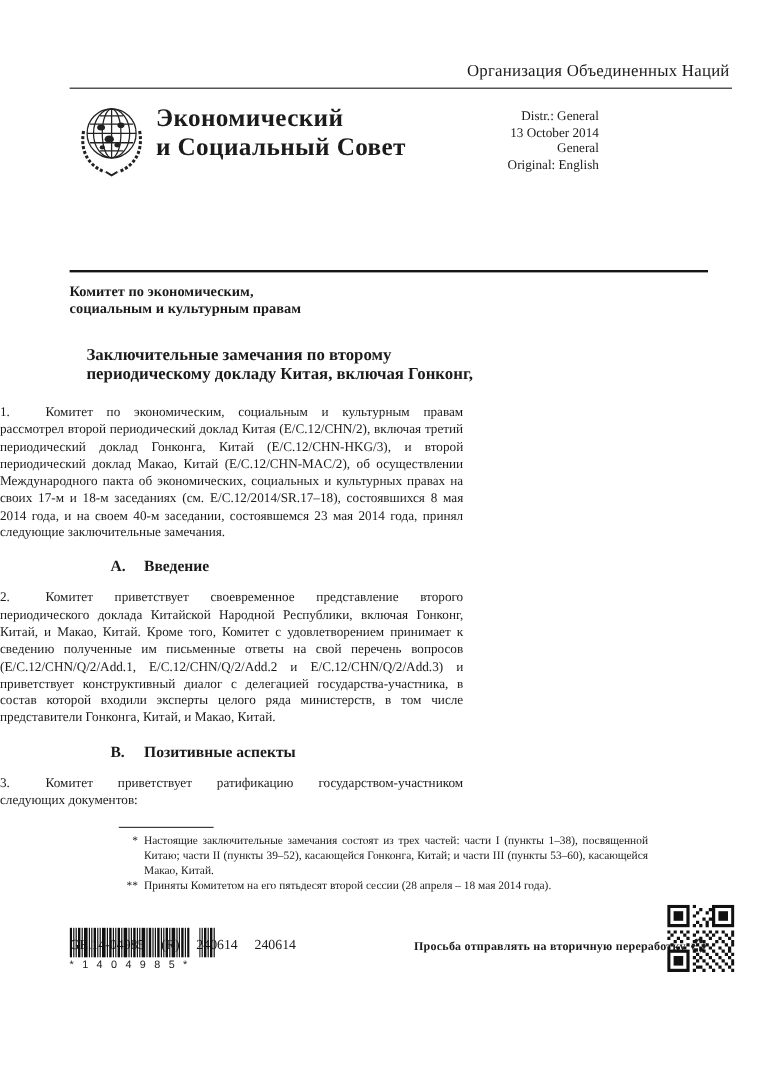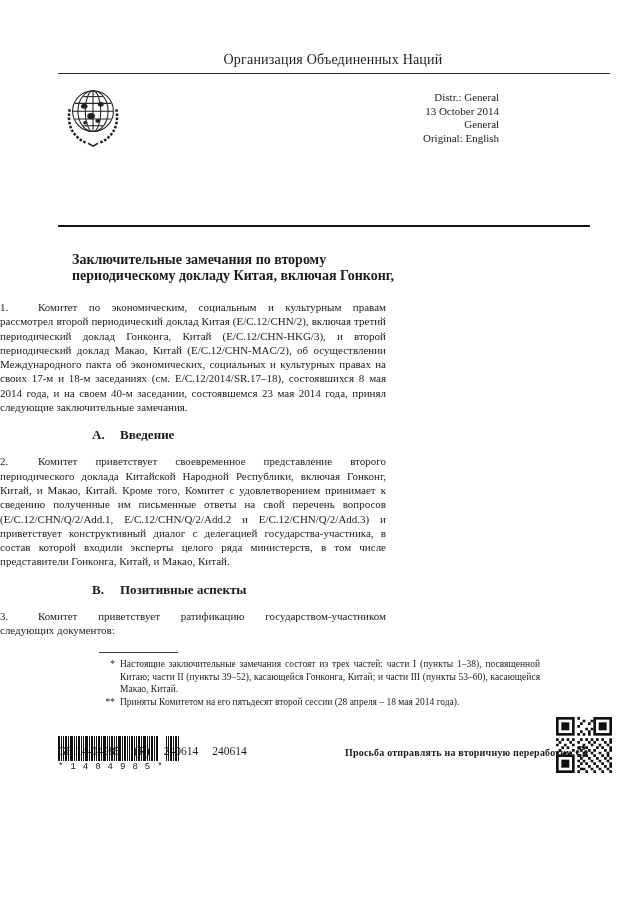--- a/index.html
+++ b/index.html
@@ -6,21 +6,21 @@
   html,body { background:#ffffff; }
   body {
     width:640px; height:905px; overflow:hidden; position:relative;
     font-family:"Liberation Serif","DejaVu Serif",serif;
     color:#1b1b1b;
     -webkit-font-smoothing:antialiased;
   }
   .page { position:relative; width:640px; height:905px; padding-top:52px; }
 
   
-  .header-row { display:flex; justify-content:center; align-items:flex-end;
+  .header-row { display:flex; justify-content:flex-end; align-items:flex-end;
     margin:0 32px 0 58px; }
   .org-name { font-size:14px; letter-spacing:0.2px; }
   .doc-symbol { white-space:nowrap; }
   .doc-symbol .big { font-size:24px; line-height:1; }
   .doc-symbol .rest { font-size:11.5px; letter-spacing:0.4px; }
   .rule-thin { margin:5px 30px 0 58px; border-top:1.5px solid #2a2a2a; }
 
   
   .masthead { position:relative; margin:7px 32px 0 58px; display:flex; align-items:flex-start; }
   .emblem { width:70px; height:72px; flex:0 0 70px; }
@@ -50,21 +50,21 @@
   .fn-marker { position:absolute; right:100%; margin-right:5px; white-space:nowrap; }
 
   
   .footer { position:relative; margin:9px 28px 0 58px; height:80px; }
   .ge-ref { position:absolute; left:0; top:0; font-size:11.5px;margin-top:28px; }
   .ge-ref span { margin-right:14px; }
   .barcode-wrap { position:absolute; left:0; top:19px; }
   .barcode-svgs { display:flex; align-items:flex-start; }
   .barcode-main { width:100px; height:25px; }
   .barcode-small { width:14px; height:25px; margin-left:8px; }
-  .barcode-digits { font-family:Liberation Mono, monospace;
+  .barcode-digits { font-family:Liberation Sans, sans-serif;
     font-size:9px; letter-spacing:7px; margin-top:1px; }
   .recycle { position:absolute; left:287px; top:27px; font-size:10px; font-weight:600;
     letter-spacing:0.2px; white-space:nowrap; display:flex; align-items:center; }
   .recycle-glyph { font-family:"DejaVu Sans",sans-serif; font-size:17px; font-weight:400;
     margin-left:3px; line-height:1; }
   .qr { position:absolute; right:0; top:0; width:56px; height:56px; }
 </style>
 </head>
 <body>
 
@@ -92,29 +92,37 @@
         <ellipse cx="44" cy="23" rx="3" ry="2.4"></ellipse>
         <ellipse cx="41" cy="40" rx="2.6" ry="2"></ellipse>
         <ellipse cx="28" cy="42" rx="2.2" ry="1.8"></ellipse>
       </g>
       <g stroke="#222" stroke-width="2.6" stroke-dasharray="2.6 1.7" fill="none">
         <path d="M12 28 C9 44 15 57 30 63"></path>
         <path d="M60 28 C63 44 57 57 42 63"></path>
       </g>
       <path d="M31 63 L36 66 L41 63" stroke="#222" stroke-width="1.6" fill="none"></path>
     </svg>
+    <div class="council-title">
+      <div>Экономический</div>
+      <div>и Социальный Совет</div>
+    </div>
     <div class="distr-block">
       <div>Distr.: General</div>
       <div>13 October 2014</div>
       <div>General</div>
       <div>Original: English</div>
     </div>
   </div>
 
   <div class="rule-thick"></div>
+  <div class="committee">
+    <div>Комитет по экономическим,</div>
+    <div>социальным и культурным правам</div>
+  </div>
 
   <div class="doc-title">
     <div>Заключительные замечания по второму</div>
     <div>периодическому докладу Китая, включая Гонконг,</div>
   </div>
 
   <p class="para p1"><span class="pnum">1.</span><span>Комитет по экономическим, социальным и культурным правам рассмотрел второй периодический доклад Китая (E/C.12/CHN/2), включая третий периодический доклад Гонконга, Китай (E/C.12/CHN-HKG/3), и второй периодический доклад Макао, Китай (E/C.12/CHN-MAC/2), об осуществлении Международного пакта об экономических, социальных и культурных правах на своих 17-м и 18-м заседаниях (см. E/C.12/2014/SR.17–18), состоявшихся 8 мая 2014 года, и на своем 40-м заседании, состоявшемся 23 мая 2014 года, принял следующие заключительные замечания.</span></p>
 
   <div class="section-head">
     <span class="section-letter">A.</span>

